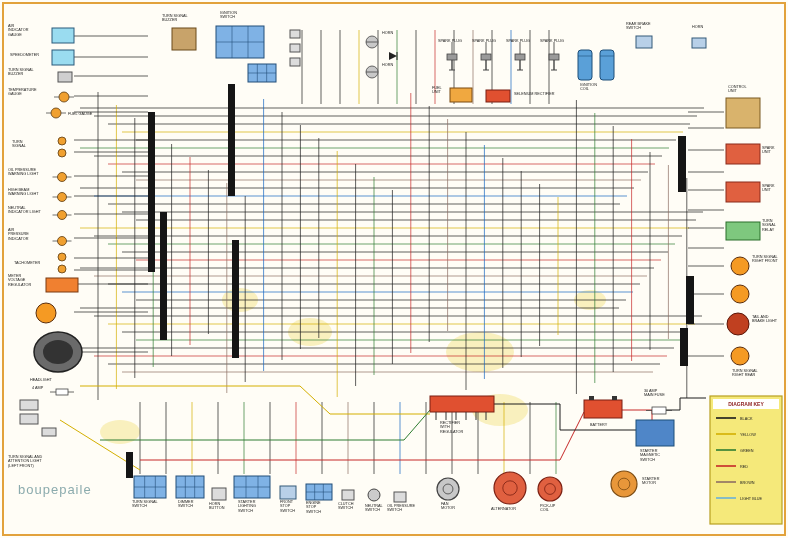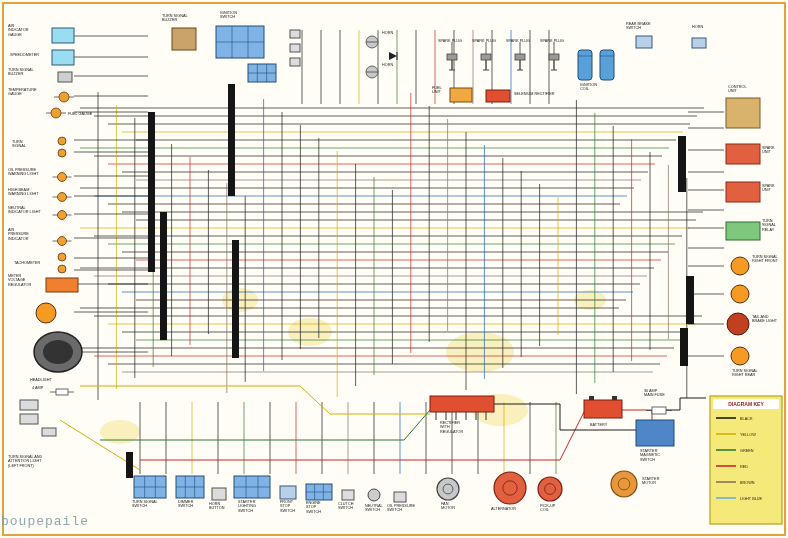--- a/index.html
+++ b/index.html
@@ -1,22 +1,22 @@
 <!DOCTYPE html>
 <html><head>
 <meta charset="utf-8">
 <style>
   html,body{margin:0;padding:0;background:#ffffff;}
   .page{position:relative;width:788px;height:538px;background:#fffdf6;overflow:hidden;
         font-family:"Liberation Sans",sans-serif;}
   .frame{position:absolute;inset:2px;border:2px solid #e2a23c;pointer-events:none;}
   #diagram{position:absolute;left:0;top:0;}
   #diagram text{font-family:"Liberation Sans",sans-serif;}
-  .watermark{position:absolute;left:1px;top:482px;font-size:13px;letter-spacing:1px;
-             color:rgba(110,150,155,0.8);font-family:Liberation Mono, monospace;margin-top:32px;}
+  .watermark{position:absolute;left:18px;top:482px;font-size:13px;letter-spacing:1px;
+             color:rgba(110,150,155,0.8);font-family:Liberation Sans, sans-serif;}
 </style>
 </head>
 <body>
 
 <div class="page">
   <svg id="diagram" width="788" height="538" viewBox="0 0 788 538">
       <g>
         <ellipse cx="480" cy="352" rx="34" ry="20" fill="#f2df7a" opacity="0.45"></ellipse>
         <ellipse cx="500" cy="410" rx="28" ry="16" fill="#f2df7a" opacity="0.45"></ellipse>
         <ellipse cx="310" cy="332" rx="22" ry="14" fill="#f2df7a" opacity="0.45"></ellipse>

